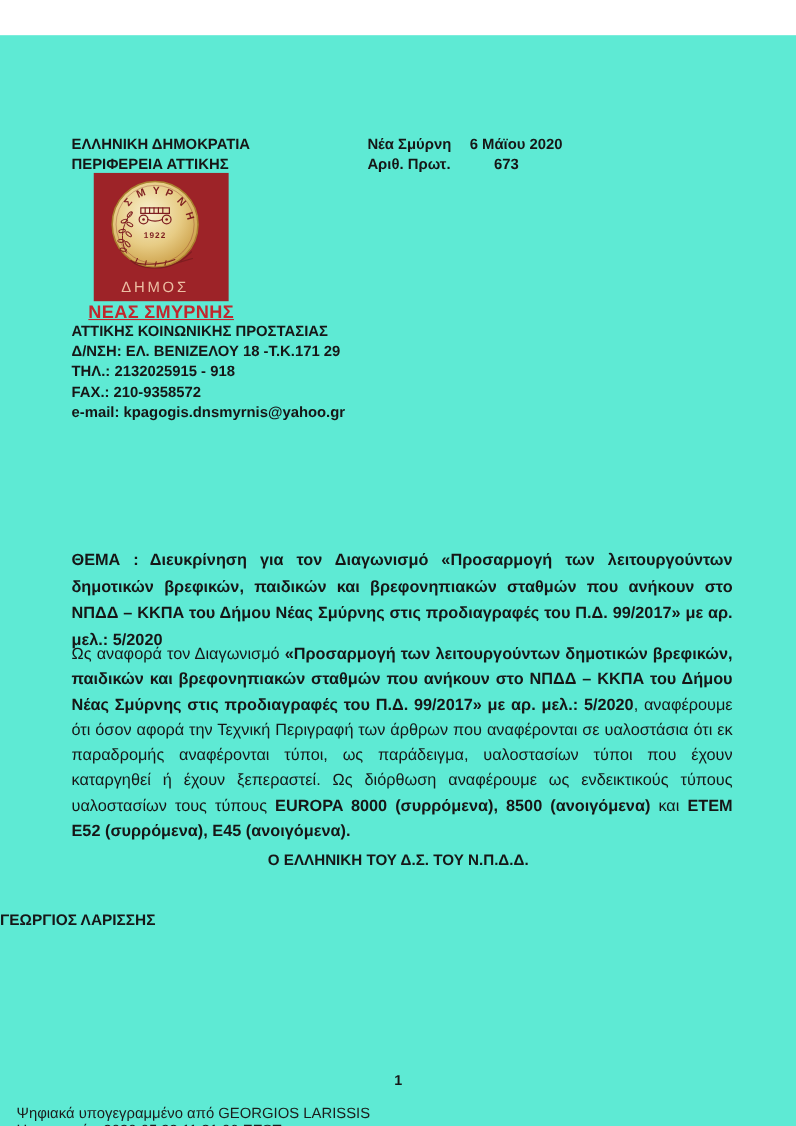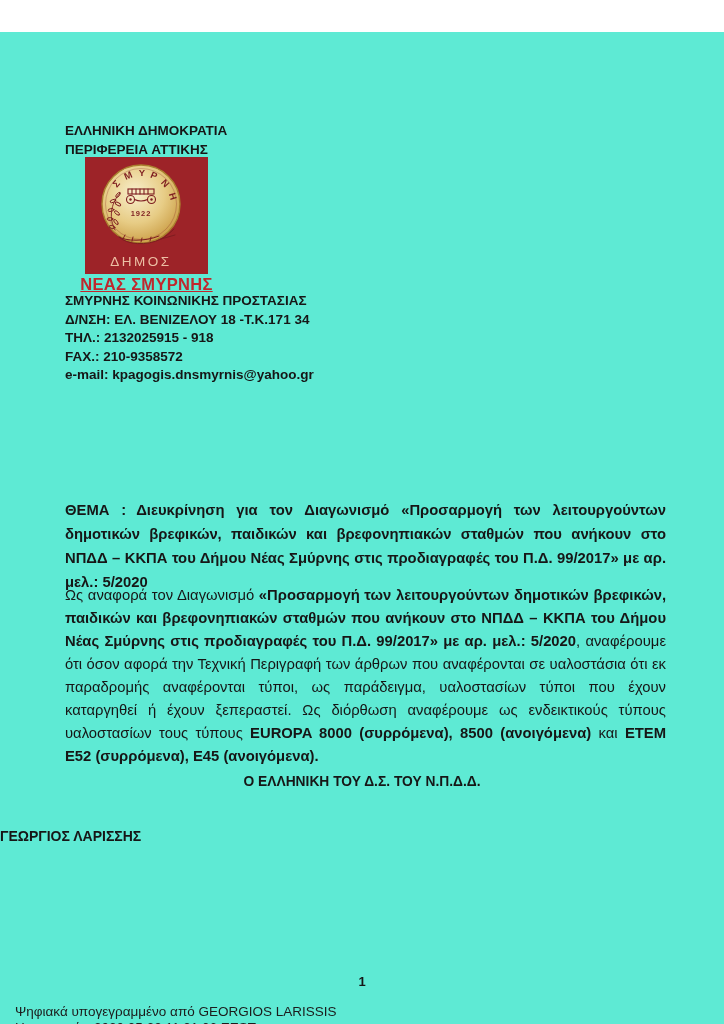--- a/index.html
+++ b/index.html
@@ -41,20 +41,28 @@
 </head>
 <body>
 
 <div class="page">
 
   <div class="abs hdr-left">
     <div>ΕΛΛΗΝΙΚΗ ΔΗΜΟΚΡΑΤΙΑ</div>
     <div>ΠΕΡΙΦΕΡΕΙΑ ΑΤΤΙΚΗΣ</div>
   </div>
 
+  <div class="abs hdr-right">
+    <div>
+      <span class="col1">Νέα Σμύρνη</span><span>6 Μάϊου 2020</span>
+    </div>
+    <div>
+      <span class="col1">Αριθ. Πρωτ.</span><span class="num">673</span>
+    </div>
+  </div>
 
   <svg class="abs logo-svg" width="123" height="117" viewBox="0 0 123 117" aria-hidden="true">
     <defs>
       <radialGradient id="gGold" cx="42%" cy="36%" r="70%">
         <stop offset="0%" style="stop-color: rgb(248, 239, 205);"></stop>
         <stop offset="55%" style="stop-color: rgb(231, 204, 133);"></stop>
         <stop offset="100%" style="stop-color: rgb(200, 153, 63);"></stop>
       </radialGradient>
     </defs>
     <rect x="0" y="0" width="123" height="117" style="fill: rgb(157, 35, 40);"></rect>
@@ -103,22 +111,22 @@
         <path d="M40,78 l-2,4 M48,80 l-1,4 M57,81 l-1,4 M66,80 l-1,4"></path>
       </g>
     </g>
 
     <text x="56" y="108.5" font-family="'Liberation Sans','DejaVu Sans',sans-serif" font-size="13.5" letter-spacing="2.5" text-anchor="middle" style="fill: rgb(236, 191, 164);">ΔΗΜΟΣ</text>
   </svg>
 
   <div class="abs logo-name" style="color: rgb(193, 39, 45);">ΝΕΑΣ ΣΜΥΡΝΗΣ</div>
 
   <div class="abs org">
-    <div>ΣΜΥΡΝΗΣ ΚΟΙΝΩΝΙΚΗΣ ΠΡΟΣΤΑΣΙΑΣ</div>
-    <div>Δ/ΝΣΗ: ΕΛ. ΒΕΝΙΖΕΛΟΥ 18 -Τ.Κ.171 34</div>
+    <div>ΑΤΤΙΚΗΣ ΚΟΙΝΩΝΙΚΗΣ ΠΡΟΣΤΑΣΙΑΣ</div>
+    <div>Δ/ΝΣΗ: ΕΛ. ΒΕΝΙΖΕΛΟΥ 18 -Τ.Κ.171 29</div>
     <div>ΤΗΛ.: 2132025915 - 918</div>
     <div>FAX.: 210-9358572</div>
     <div class="regular">e-mail: kpagogis.dnsmyrnis@yahoo.gr</div>
   </div>
 
   <div class="abs subject">
     <span class="lbl">ΘΕΜΑ :</span><span>Διευκρίνηση για τον Διαγωνισμό «Προσαρμογή των λειτουργούντων δημοτικών βρεφικών, παιδικών και βρεφονηπιακών σταθμών που ανήκουν στο ΝΠΔΔ – ΚΚΠΑ του Δήμου Νέας Σμύρνης στις προδιαγραφές του Π.Δ. 99/2017» με αρ. μελ.: 5/2020</span>
   </div>
 
   <div class="abs body-par"><span>Ως αναφορά τον Διαγωνισμό </span><span style="font-weight: 700;">«Προσαρμογή των λειτουργούντων δημοτικών βρεφικών, παιδικών και βρεφονηπιακών σταθμών που ανήκουν στο ΝΠΔΔ – ΚΚΠΑ του Δήμου Νέας Σμύρνης στις προδιαγραφές του Π.Δ. 99/2017» με αρ. μελ.: 5/2020</span><span>, αναφέρουμε ότι όσον αφορά την Τεχνική Περιγραφή των άρθρων που αναφέρονται σε υαλοστάσια ότι εκ παραδρομής αναφέρονται τύποι, ως παράδειγμα, υαλοστασίων τύποι που έχουν καταργηθεί ή έχουν ξεπεραστεί. Ως διόρθωση αναφέρουμε ως ενδεικτικούς τύπους υαλοστασίων τους τύπους </span><span style="font-weight: 700;">EUROPA 8000 (συρρόμενα), 8500 (ανοιγόμενα)</span><span> και </span><span style="font-weight: 700;">ΕΤΕΜ Ε52 (συρρόμενα), Ε45 (ανοιγόμενα).</span></div>

